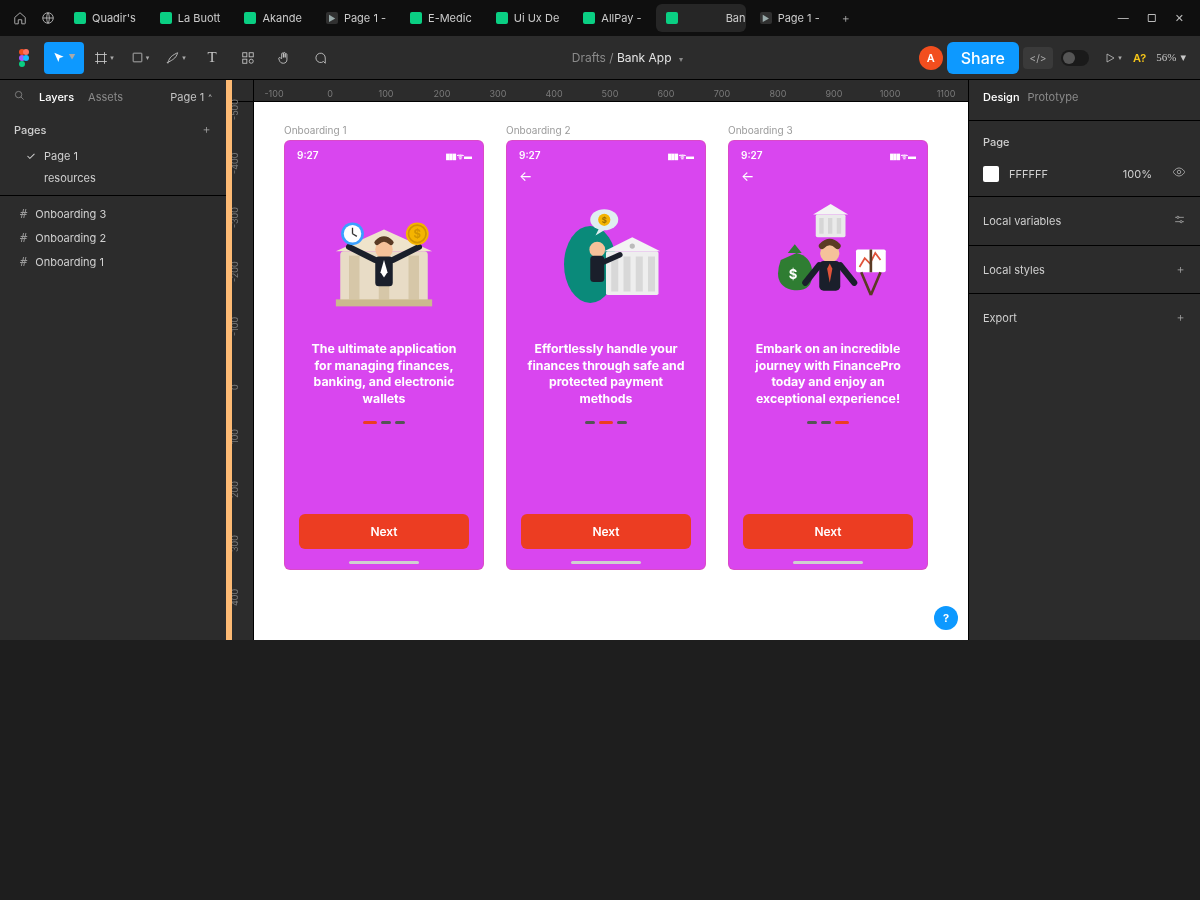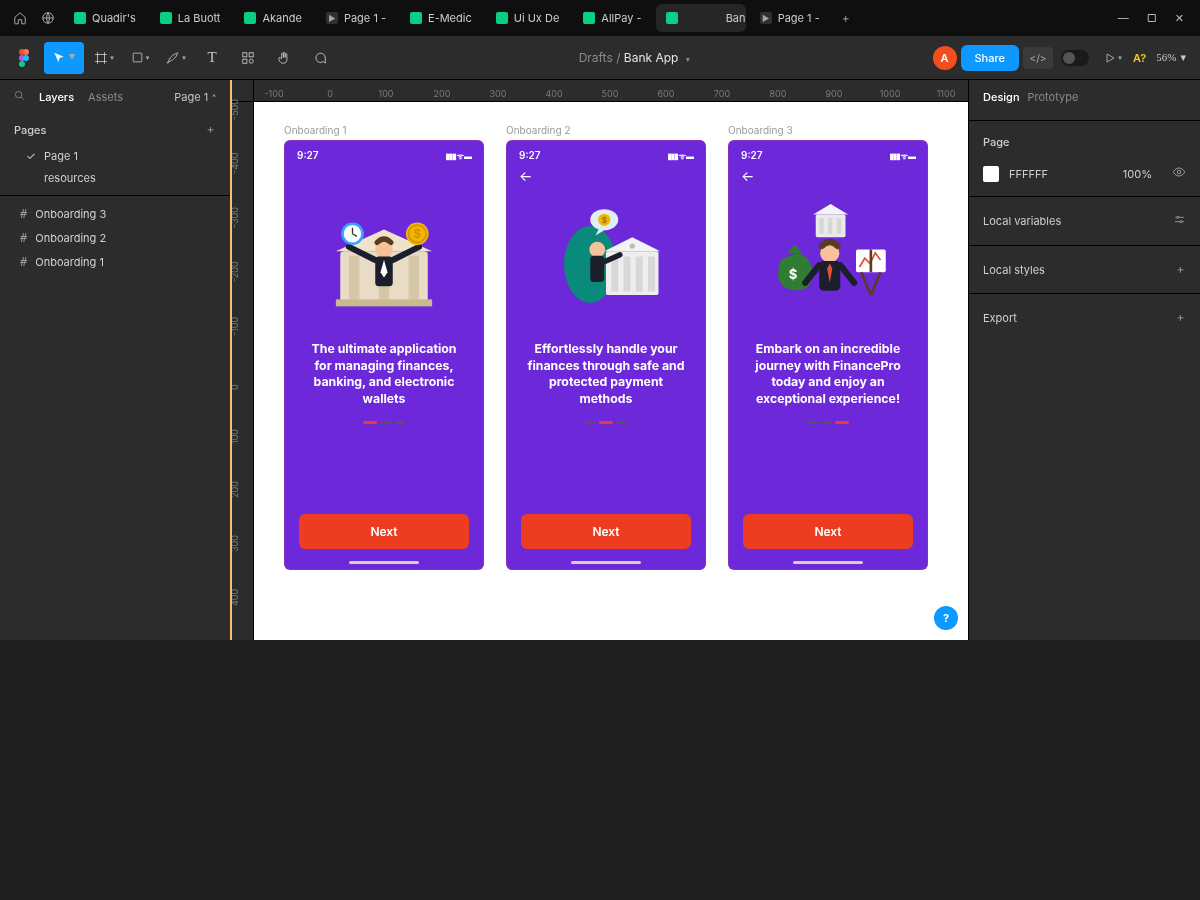--- a/index.html
+++ b/index.html
@@ -74,34 +74,34 @@
     border-radius:4px;
   }
   .tool-btn.primary { background: var(--accent-blue); color:#fff; width:40px; }
   .tool-btn .caret { font-size:7px; margin-left:2px; color:#aaa;}
   .center-title { flex:1; text-align:center; color:#c4c4c4; font-size:12px; }
   .center-title .crumb { color:#8a8a8a;}
   .center-title .caret2 { font-size:8px; color:#888; margin-left:4px;}
   .avatar { width:24px;height:24px;border-radius:50%;background:var(--avatarA);display:flex;align-items:center;justify-content:center;color:#fff;font-weight:600;font-size:11px;}
   .share-btn {
     background: var(--accent-blue); color:#fff;
-    padding: 6px 14px; border-radius:6px; font-weight:500; font-size:11px;
+    padding: 6px 14px; border-radius:6px; font-weight:500; font-size:16px;
   }
   .devmode {
     width:30px;height:22px;border-radius:4px;background:#3a3a3a;display:flex;align-items:center;justify-content:center;color:#aaa;font-size:10px;
   }
   .zoom-label { color:#c8c8c8; font-size:11px; padding:0 6px;font-family:Liberation Serif, serif;}
   .a-question { color:#f5c518; font-size:11px; font-weight:600;}
 
   
   .main { display:flex; height: calc(900px - 36px - 44px); background: var(--bg-canvas);}
   .left-panel, .right-panel {
     width: 232px; background:#2c2c2c; display:flex; flex-direction:column;
   }
-  .left-panel { border-right:2px solid #fdba74;}
+  .left-panel { border-right:6px solid #fdba74;}
   .right-panel { border-left:1px solid #000;}
 
   .lp-head { display:flex; align-items:center; gap:14px; padding:10px 14px; font-size:11px;}
   .lp-head .active-tab { color:#fff; font-weight:500;}
   .lp-head .dim { color: var(--txt-dim);}
   .lp-head .page-sel { margin-left:auto; color:#c4c4c4; display:flex; align-items:center; gap:4px;}
   .lp-head .search { color:#9a9a9a;}
 
   .lp-section-head { display:flex; align-items:center; padding: 8px 14px; color:#cfcfcf; font-size:11px; font-weight:500;}
   .lp-section-head .plus { margin-left:auto; color:#aaa;}
@@ -119,21 +119,21 @@
   .ruler-v { position:absolute; top:22px; left:0; width:22px; bottom:0; background:#2c2c2c; border-right:1px solid #000;}
   .ruler-v span { position:absolute; left:2px; transform: translateY(-50%) rotate(-90deg); transform-origin:left center; font-size:9px; color:#7a7a7a;}
   .ruler-corner { position:absolute; top:0;left:0;width:22px;height:22px;background:#2c2c2c;border-right:1px solid #000;border-bottom:1px solid #000;}
 
   .stage { position:absolute; top:22px; left:22px; right:0; bottom:0; background:#fff;}
   .frame-title { font-size:10px; color:#9a9a9a; margin-bottom:4px; }
   .triptych { position:absolute; top:22px; left:30px; display:flex; gap:22px; }
 
   .phone {
     width: 200px; height: 430px;
-    background:#6d28d9;
+    background:#d946ef;
     border-radius:6px;
     border:1px solid #e35a2b33;
     position:relative;
     color:#fff;
     display:flex; flex-direction:column;
     overflow:hidden;
   }
   .statusbar { display:flex; align-items:center; padding:8px 12px 4px; font-size:10px; font-weight:600; color:#fff;}
   .statusbar .r { margin-left:auto; letter-spacing:-1px; font-size:8px;}
   .back-arrow { padding: 2px 12px 0; font-size:14px; color:#fff; height:20px;}

